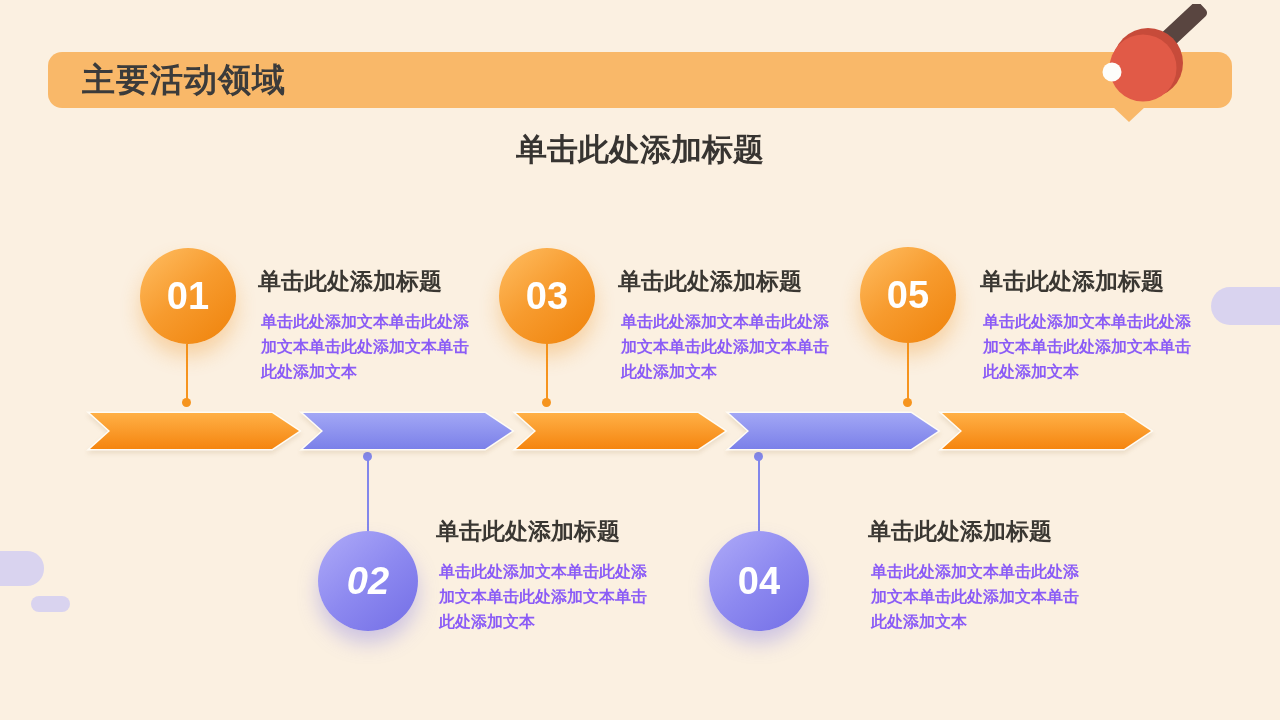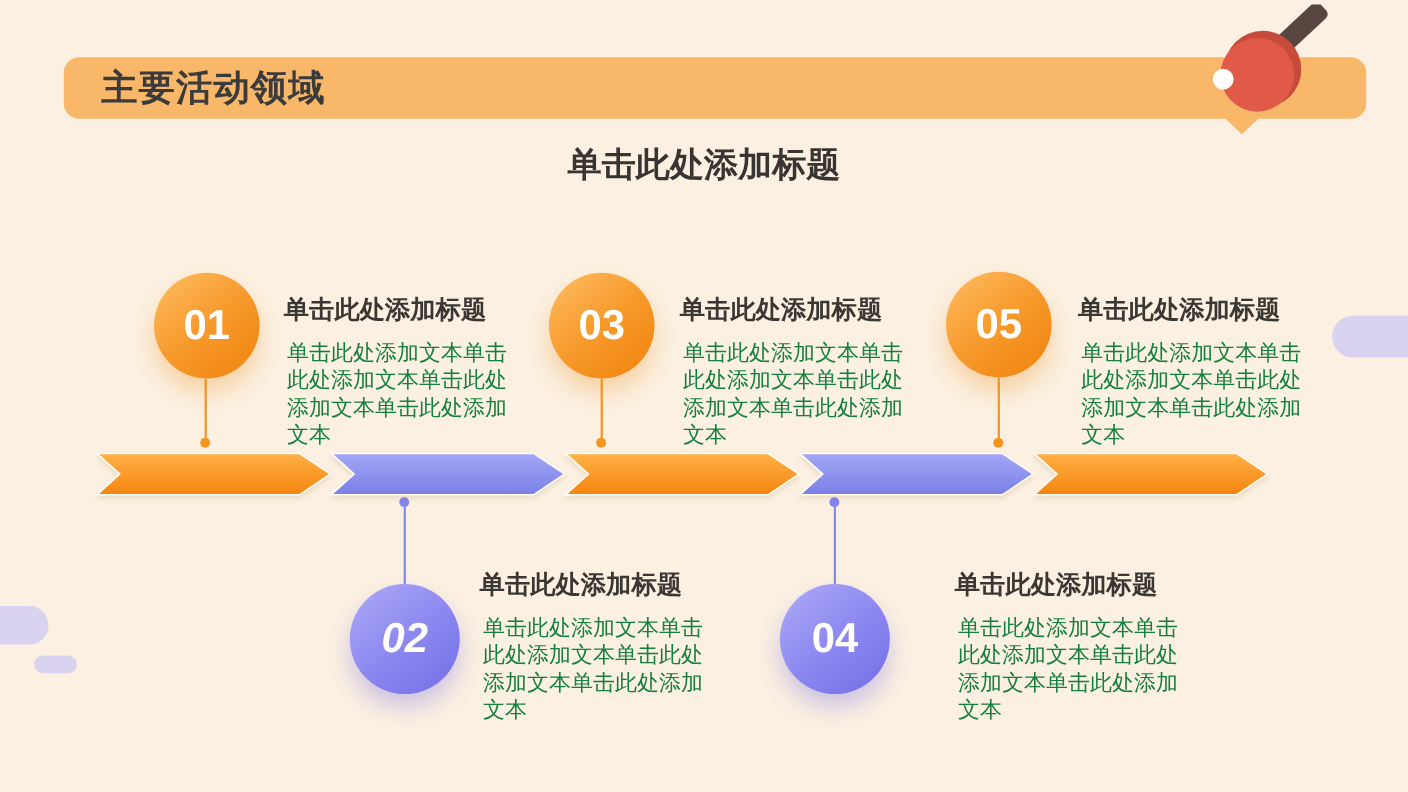--- a/index.html
+++ b/index.html
@@ -16,21 +16,20 @@
   .pill-right  { left:1211px; top:287px; width:90px;  height:38px; border-radius:19px; }
   .pill-bl-big { left:-24px;  top:551px; width:68px;  height:35px; border-radius:0 17px 17px 0; }
   .pill-bl-sm  { left:31px;   top:596px; width:39px;  height:16px; border-radius:8px; }
 
   
   .banner {
     position:absolute; left:48px; top:52px; width:1184px; height:56px;
     background:#F9B869; border-radius:14px;
     display:flex; align-items:center; padding-left:34px;
     z-index:2;
-    margin-left:10px;
   }
   .banner-title { font-size:33px; font-weight:bold; color:#3B3B3B; letter-spacing:1px; }
   .banner-tail {
     position:absolute; left:1112px; top:106px; width:0; height:0; z-index:2;
     border-left:17px solid transparent; border-right:17px solid transparent;
     border-top:16px solid #F9B869;
   }
   .paddle-svg { position:absolute; left:1090px; top:4px; z-index:3; }
 
   
@@ -68,22 +67,22 @@
   }
   .c1 { left:140px; top:248px; width:96px;  height:96px; }
   .c3 { left:499px; top:248px; width:96px;  height:96px; }
   .c5 { left:860px; top:247px; width:96px;  height:96px;text-align:right; }
   .c2 { left:318px; top:531px; width:100px; height:100px;font-style:italic; }
   .c4 { left:709px; top:531px; width:100px; height:100px; }
 
   
   .item-text { position:absolute; width:224px; }
   .item-heading { font-size:23px; font-weight:bold; color:#3A3732; margin-bottom:12px; white-space:nowrap; }
-  .item-body { font-size:20px; line-height:25px; color:#15803d; width:212px; margin-left:3px;
-               word-break:break-all; }
+  .item-body { font-size:16px; line-height:25px; color:#8b5cf6; width:212px; margin-left:3px;
+               word-break:break-all;font-weight:bold; }
   .t1 { left:258px; top:266px; }
   .t3 { left:618px; top:266px; }
   .t5 { left:980px; top:266px; }
   .t2 { left:436px; top:516px; }
   .t4 { left:868px; top:516px; }
 </style>
 </head>
 <body>
 
 <div class="slide">

